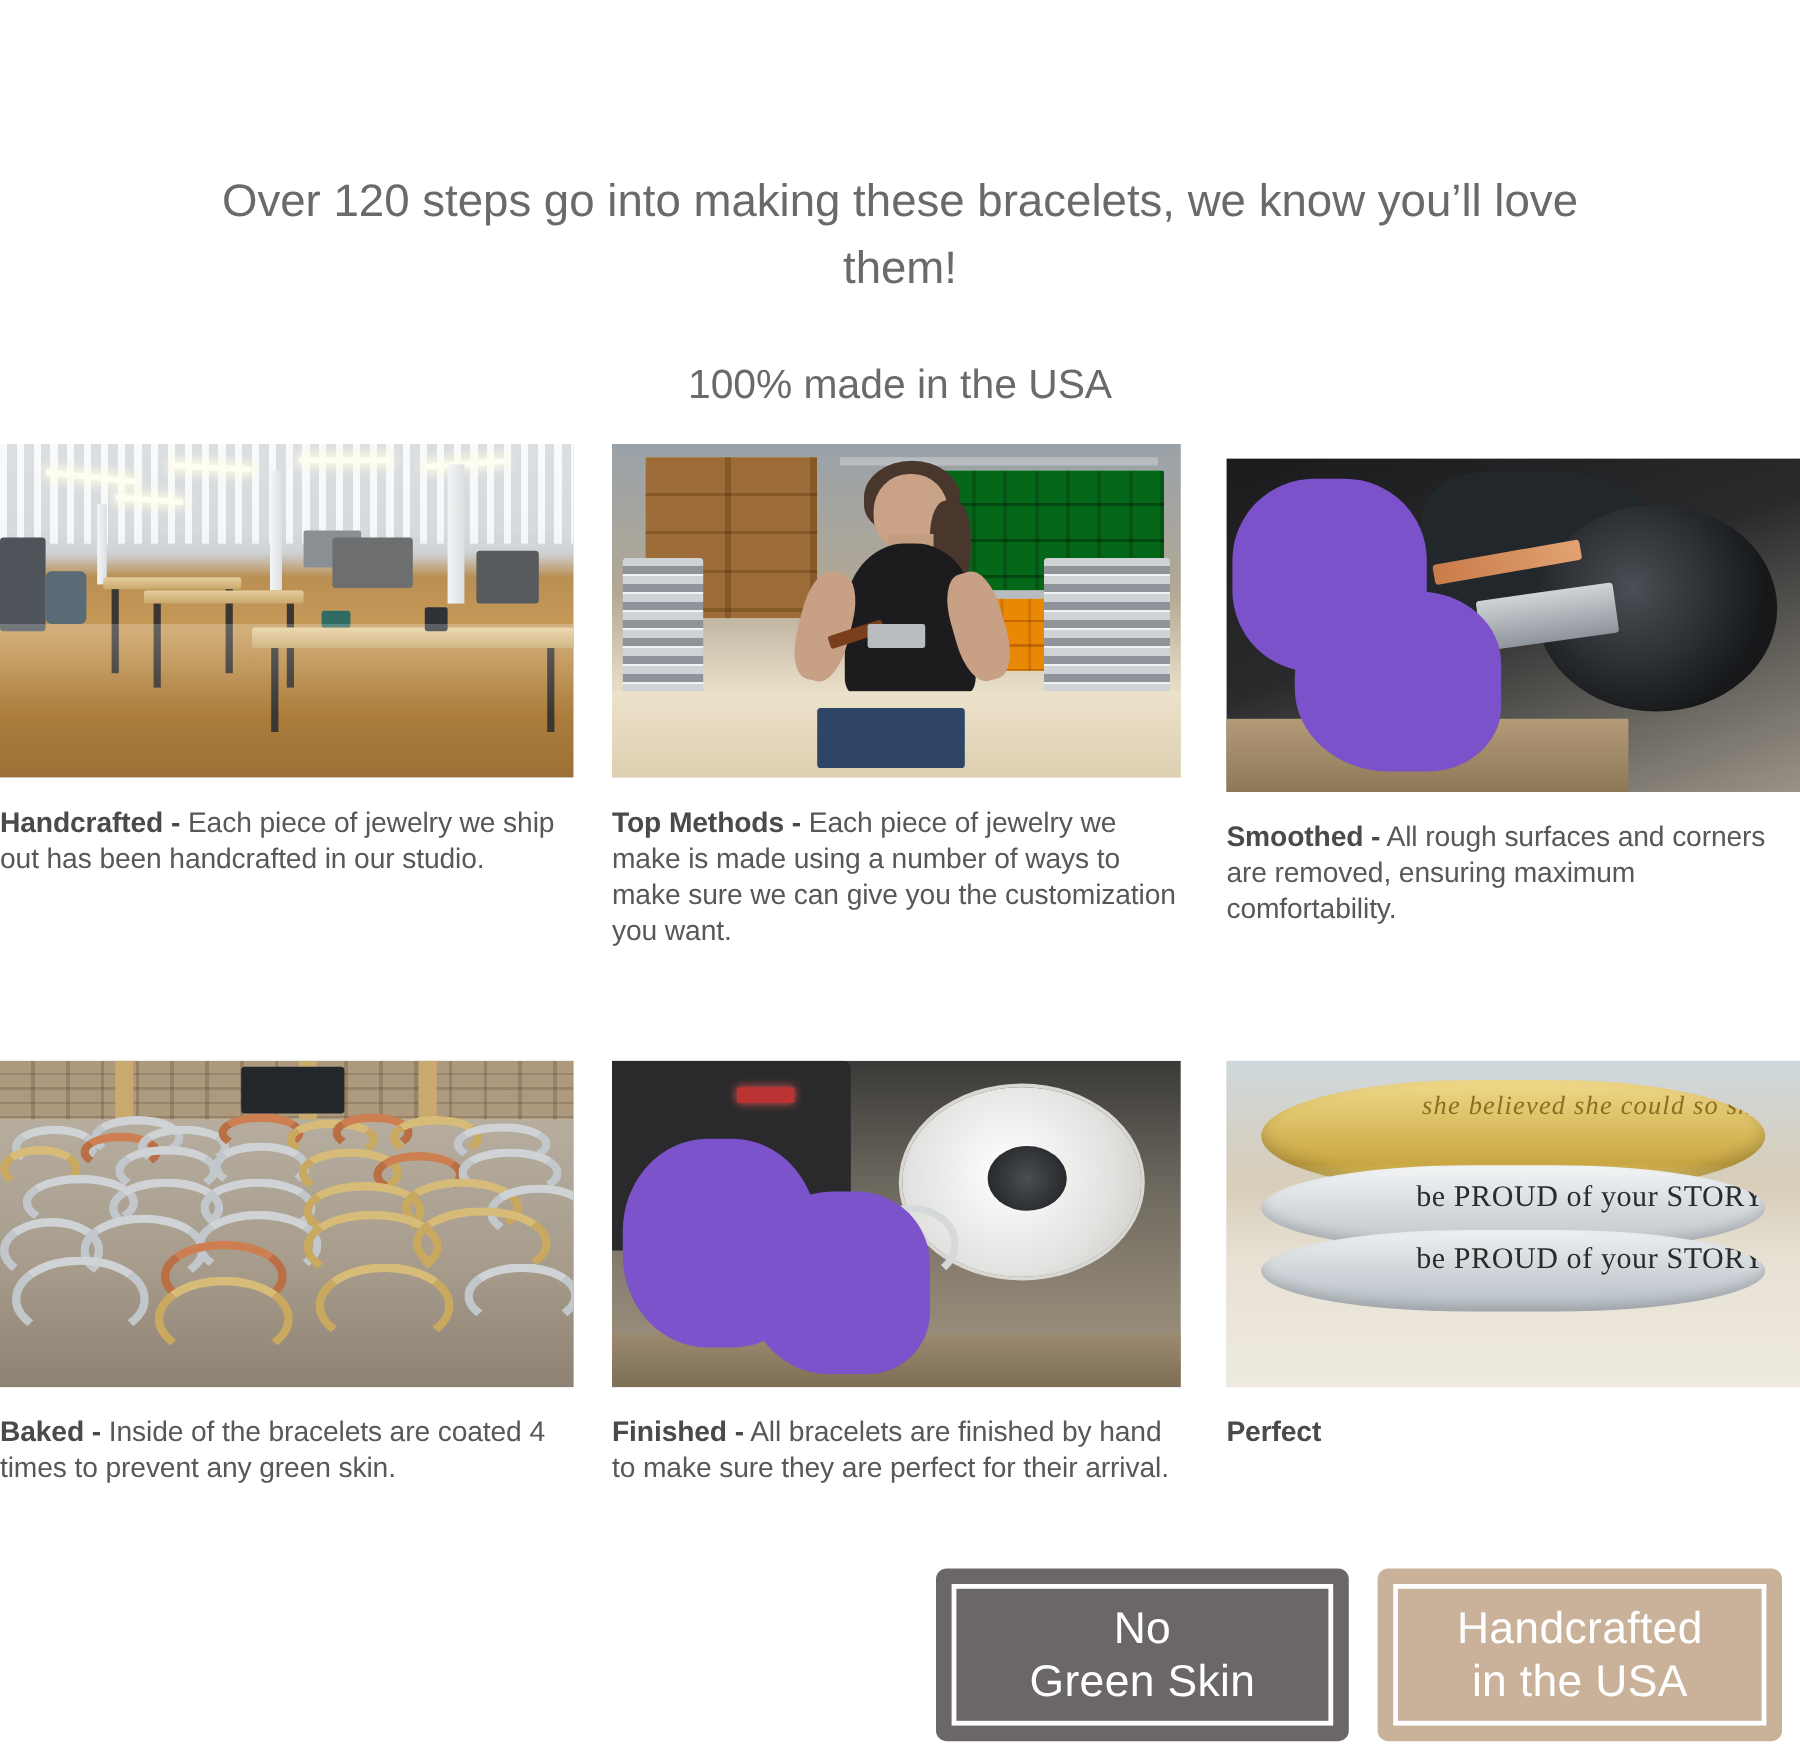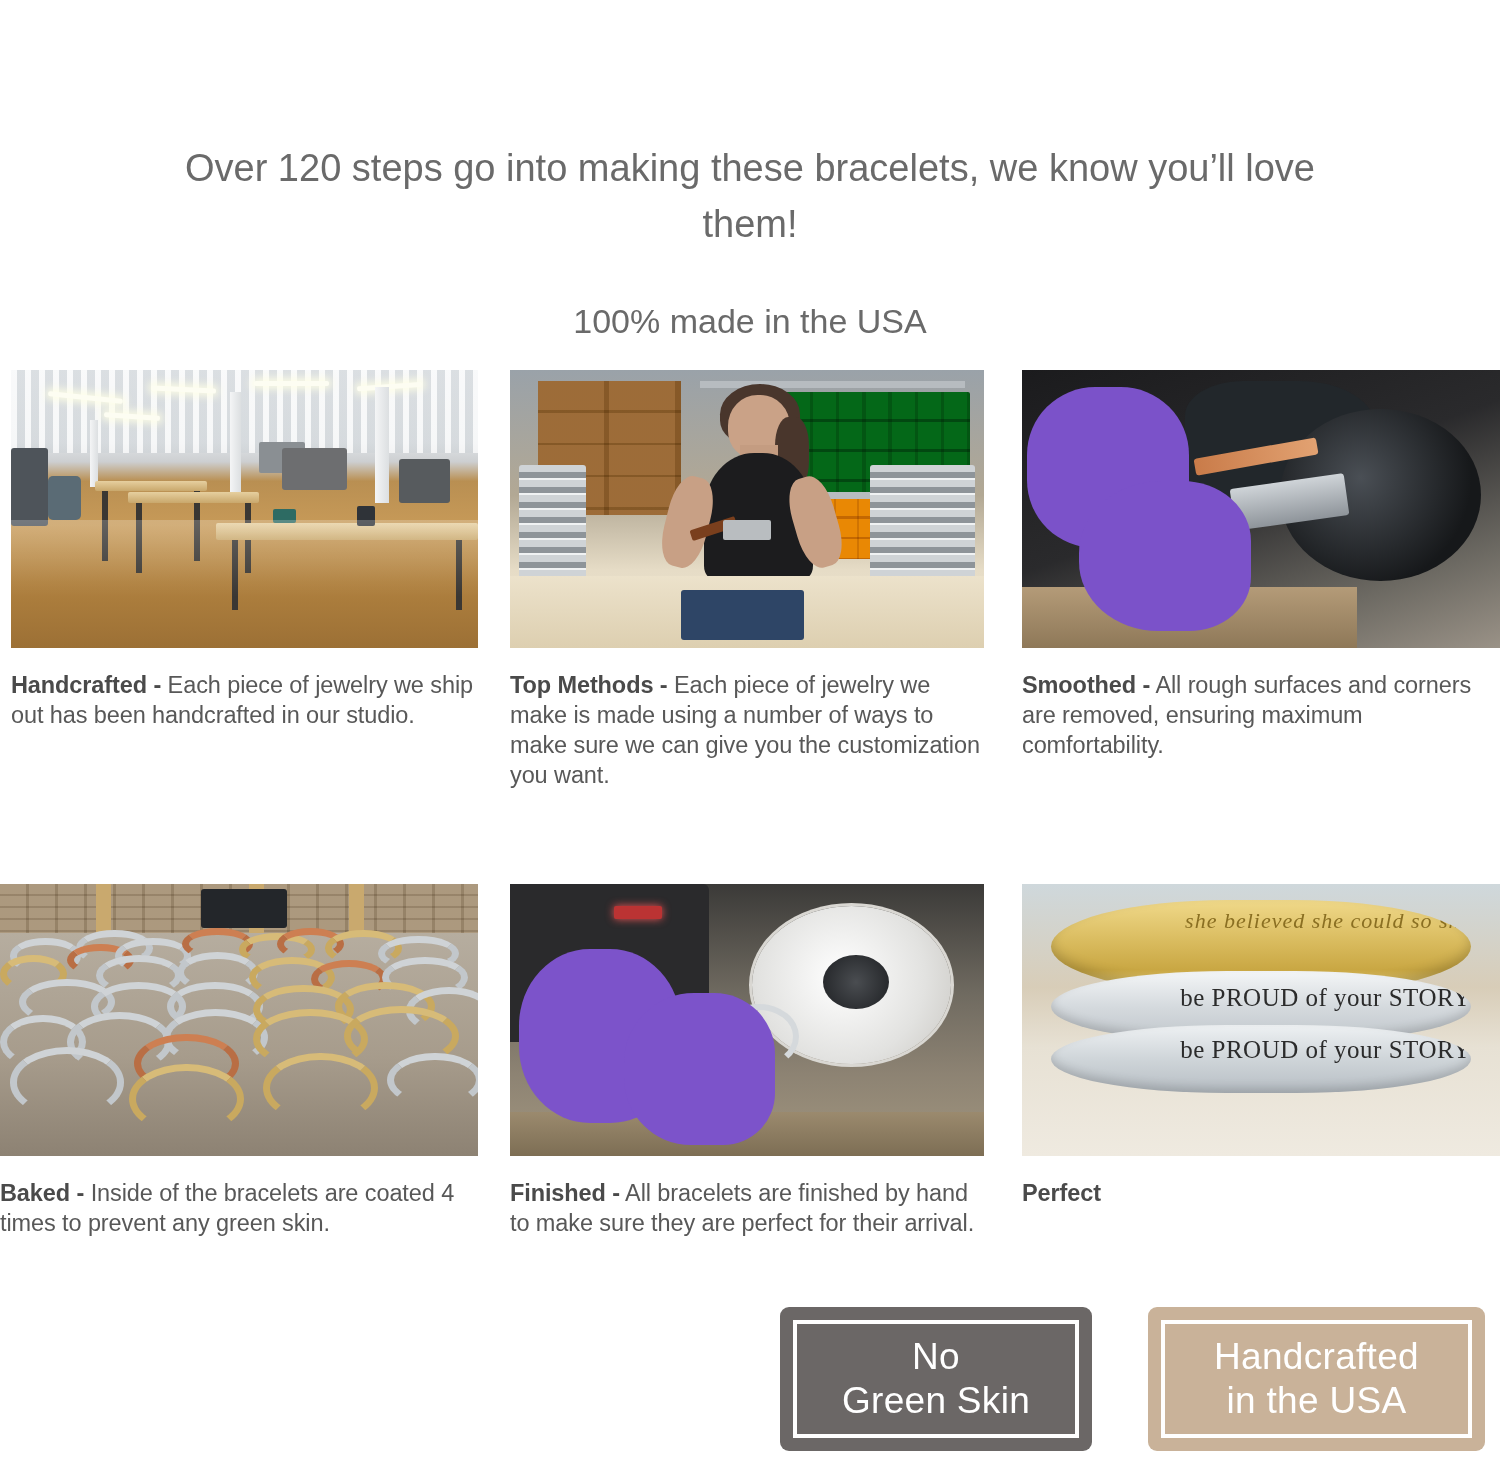--- a/index.html
+++ b/index.html
@@ -72,23 +72,23 @@
     line-height: 30px;
     color: #585858;
     letter-spacing: -0.1px;
   }
   .card-text b { font-weight: 700; color: #4a4a4a; }
   .card-text .para2 { display: block; margin-top: 30px; }
 
   .card-text.center { }
 
   
-  #card-handcrafted { left: 0px;    top: 370px; width: 478px; padding-left: 11px; }
+  #card-handcrafted { left: 0px;    top: 370px; width: 478px; }
   #card-topmethods  { left: 510px;  top: 370px; width: 474px; }
-  #card-smoothed    { left: 1022px; top: 370px; width: 478px; }
+  #card-smoothed    { left: 1022px; top: 382px; width: 478px; }
   #card-handcrafted .card-img,
   #card-topmethods  .card-img,
   #card-smoothed    .card-img { height: 278px; }
   #card-handcrafted .card-text,
   #card-topmethods  .card-text,
   #card-smoothed    .card-text { margin-top: 22px; }
 
   
   #card-baked    { left: 0px;    top: 884px; width: 478px; }
   #card-finished { left: 510px;  top: 884px; width: 474px; }
@@ -280,21 +280,21 @@
     line-height: 44px;
     font-weight: 300;
     letter-spacing: 0.3px;
     white-space: pre-line;
   }
   .badge.gray { background: #6b6766; }
   .badge.tan  { background: #c9b299; }
 
   #badge-real-metals { left: 18px;   width: 337px; }
   #badge-unique      { left: 400px;  width: 333px; }
-  #badge-no-green    { left: 780px;  width: 312px; }
+  #badge-no-green    { left: 780px;  width: 344px; }
   #badge-usa         { left: 1148px; width: 337px; }
 </style>
 </head>
 <body>
 
 <div class="page">
 
   <div class="hero-sub">Over 120 steps go into making these bracelets, we know you’ll love them!</div>
   <div class="hero-usa">100% made in the USA</div>
 

